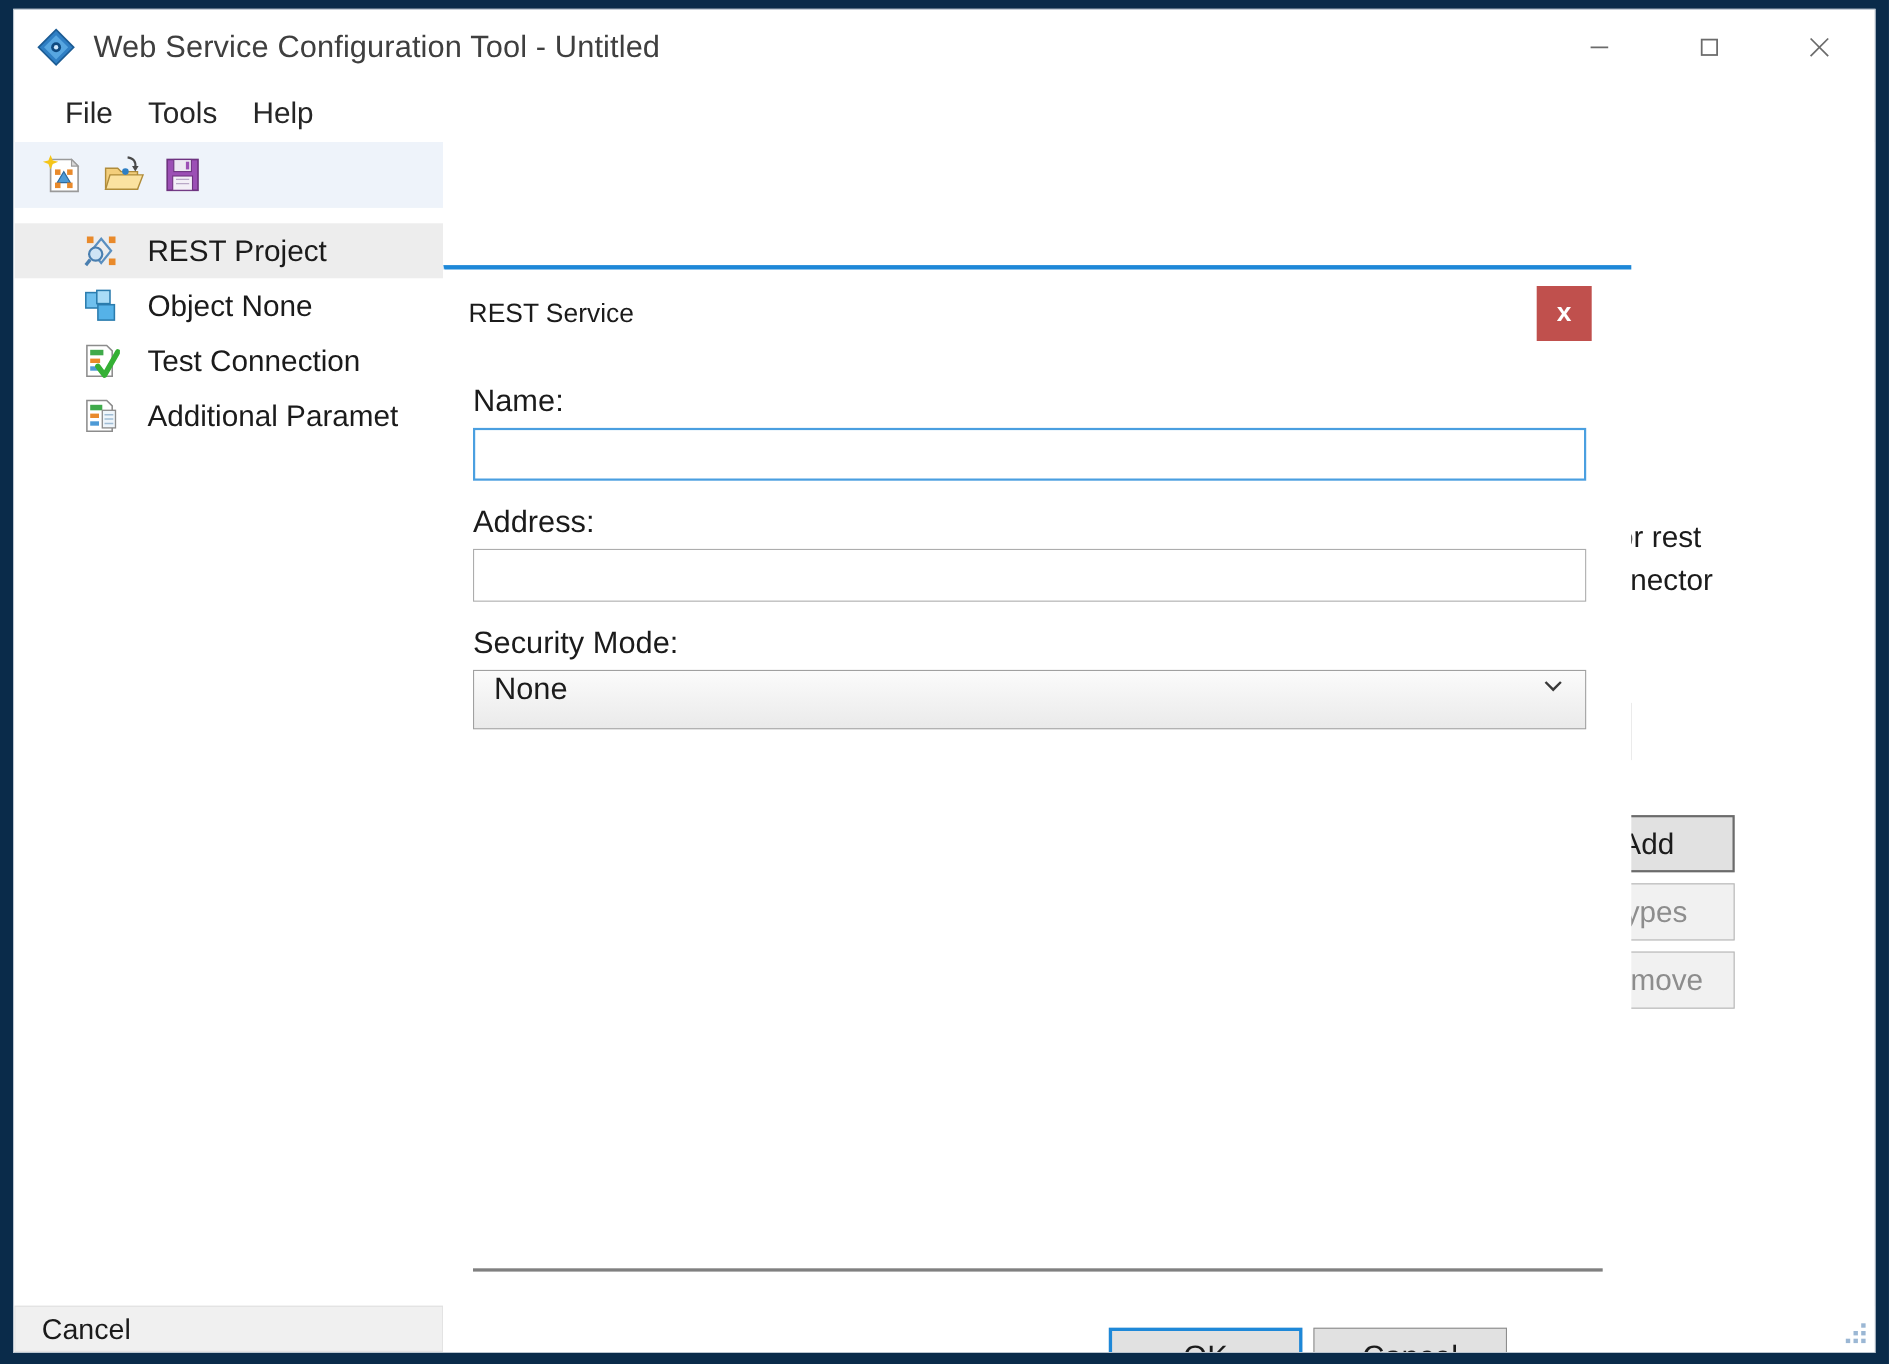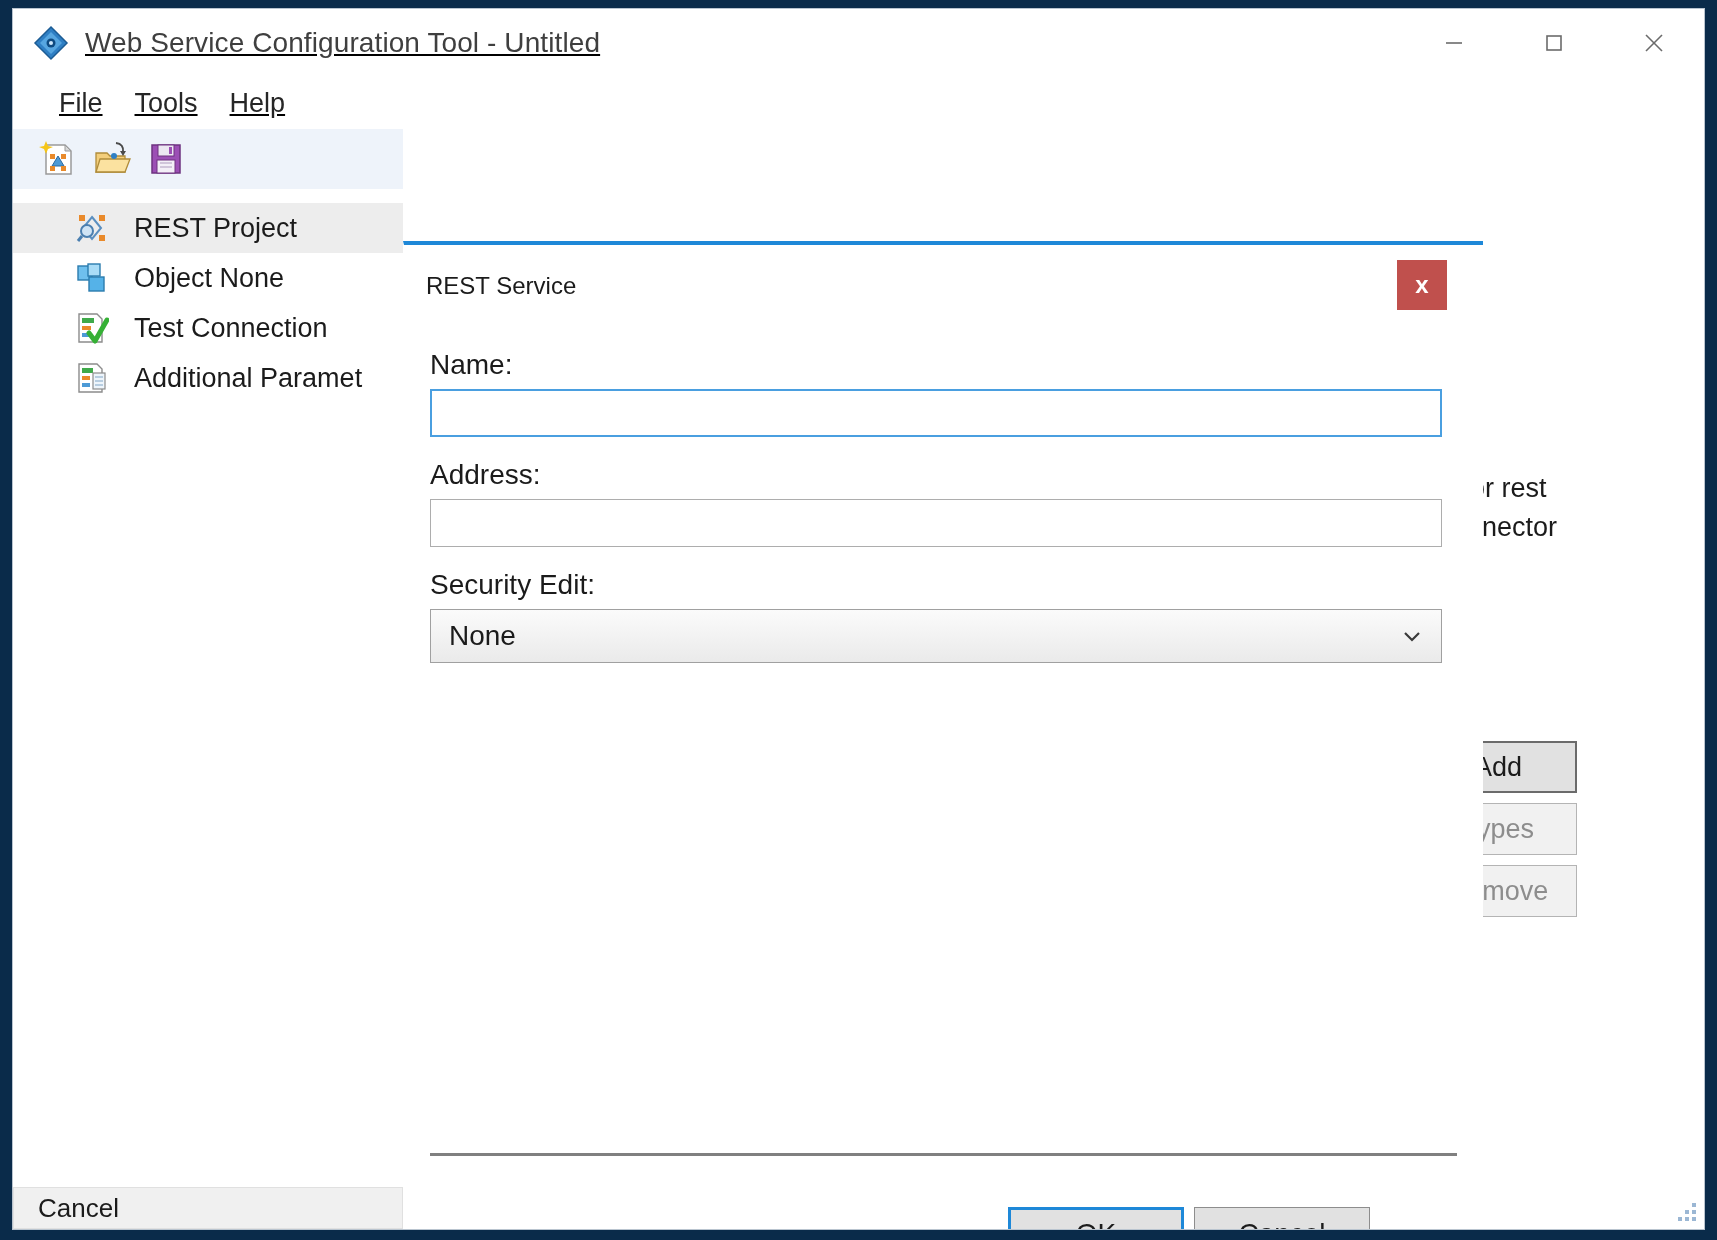--- a/index.html
+++ b/index.html
@@ -26,21 +26,20 @@
     position: absolute;
     left: 12px;
     top: 8px;
     width: 1693px;
     height: 1222px;
     background: #ffffff;
     box-sizing: border-box;
     border: 1px solid #b9c4cf;
     display: flex;
     flex-direction: column;
-    text-decoration: underline;
   }
 
   
   #title-bar {
     height: 68px;
     background: #ffffff;
     display: flex;
     align-items: center;
     flex: none;
     position: relative;
@@ -322,21 +321,20 @@
   #select-security {
     position: absolute;
     left: 26px;
     top: 282px;
     width: 1012px;
     height: 54px;
     box-sizing: border-box;
     background: linear-gradient(#fbfbfb, #eaeaea);
     border: 1px solid #a0a0a0;
     display: flex;
-    align-items: center;
     cursor: default;
     gap: 40px;
   }
   #select-security-value {
     font-size: 28px;
     color: #1b1b1b;
     margin-left: 18px;
   }
   #select-security-arrow {
     margin-left: auto;
@@ -560,21 +558,21 @@
         </div>
 
         <div id="dialog-body">
 
           <div class="field-label" id="label-name">Name:</div>
           <input class="text-input focused" id="input-name" type="text" value="" style="">
 
           <div class="field-label" id="label-address">Address:</div>
           <input class="text-input" id="input-address" type="text" value="" style="">
 
-          <div class="field-label" id="label-security">Security Edit:</div>
+          <div class="field-label" id="label-security">Security Mode:</div>
           <div id="select-security">
             <span id="select-security-value">None</span>
             <span id="select-security-arrow">
               <svg width="22" height="14" viewBox="0 0 22 14">
                 <polyline points="4,4 11,11 18,4" fill="none" stroke="#3a3a3a" stroke-width="2.2"></polyline>
               </svg>
             </span>
           </div>
 
           <div id="dialog-separator"></div>

